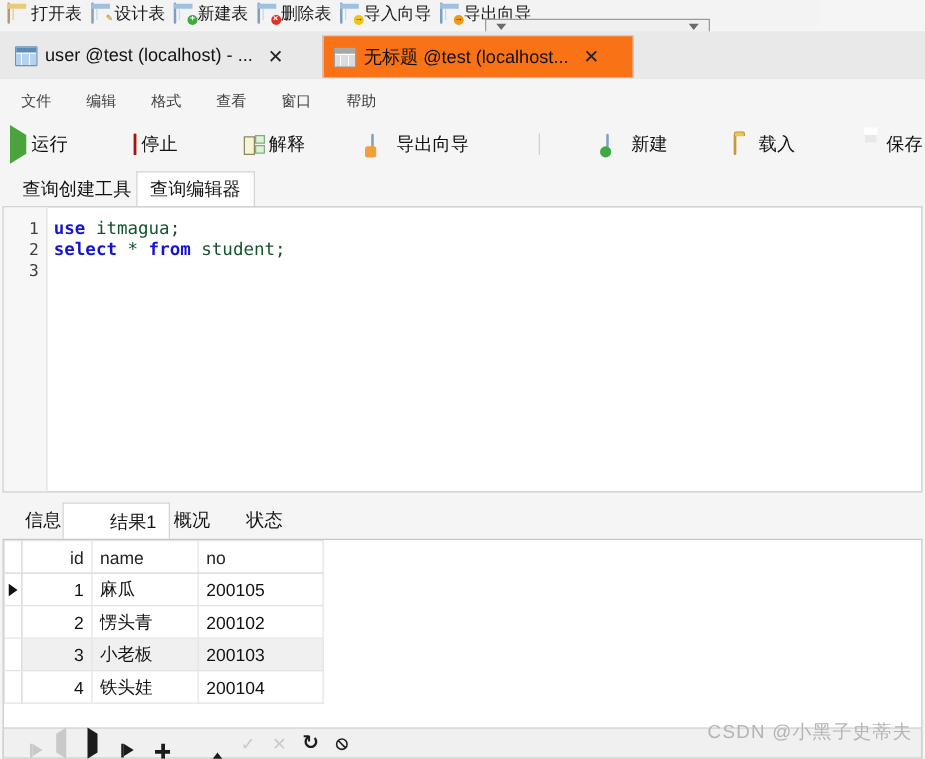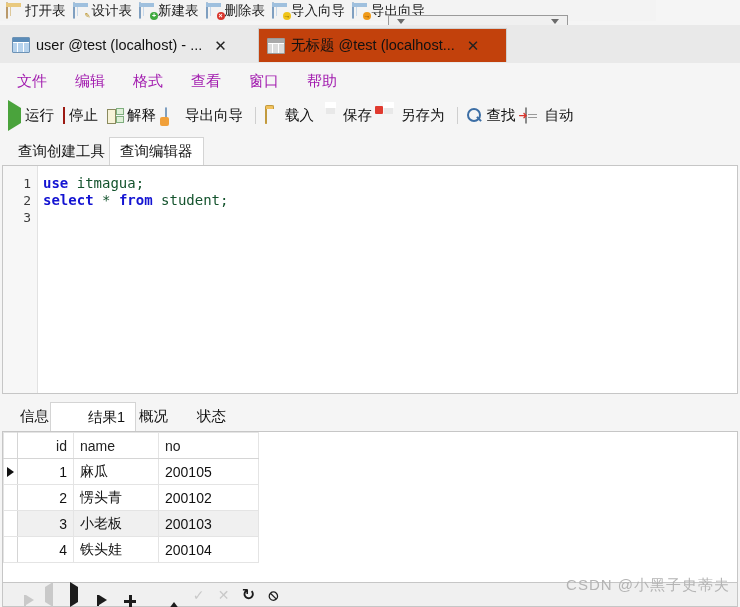--- a/index.html
+++ b/index.html
@@ -60,45 +60,45 @@
   .wintabs{
     position:absolute;left:0;top:25px;width:740px;height:38px;
     background:#e9e9e9;border-bottom:1px solid #c8c8c8;
   }
   .wintab{
     position:absolute;top:3px;height:34px;box-sizing:border-box;
     display:flex;align-items:center;padding:0 6px 0 8px;
     font-size:14.5px;color:#111;white-space:nowrap;
   }
   .wintab.inactive{background:#e9e9e9;}
-  .wintab.active{background:#c2410c;border-left:1px solid #cfcfcf;border-right:1px solid #cfcfcf;border-top:1px solid #cfcfcf;}
+  .wintab.active{background:#f97316;border-left:1px solid #cfcfcf;border-right:1px solid #cfcfcf;border-top:1px solid #cfcfcf;}
   .wintab .tlabel{margin:0 10px 0 6px;}
   .wintab .tclose{font-size:15px;color:#222;font-weight:bold;line-height:1;padding:0 2px;cursor:pointer;}
   .tab-ic{width:16px;height:14px;border:1px solid #6d93b6;background:#fff;position:relative;flex:none;border-radius:1px;}
   .tab-ic:before{content:"";position:absolute;left:0;top:0;right:0;height:4px;background:#5b8cb8;}
   .tab-ic:after{content:"";position:absolute;left:0;top:5px;right:0;bottom:0;
      background:
        linear-gradient(to right,#9dc3e6 0 4px,transparent 4px 5px,#9dc3e6 5px 10px,transparent 10px 11px,#9dc3e6 11px 16px);
      opacity:.75;}
   .tab-ic.grey{border-color:#9a9a9a;}
   .tab-ic.grey:before{background:#a9a9a9;}
   .tab-ic.grey:after{background:
        linear-gradient(to right,#cfcfcf 0 4px,transparent 4px 5px,#cfcfcf 5px 10px,transparent 10px 11px,#cfcfcf 11px 16px);}
 
   
   .menubar{
     position:absolute;left:0;top:63px;width:740px;height:36px;background:#f5f5f5;
     display:flex;align-items:center;
   }
-  .menu-item{font-size:15px;color:#a21caf;padding:0 11px;margin-left:6px;cursor:default;}
+  .menu-item{font-size:12px;color:#404040;padding:0 11px;margin-left:6px;cursor:default;}
 
   
   .maintoolbar{
     position:absolute;left:0;top:99px;width:740px;height:33px;background:#f5f5f5;
-    display:flex;align-items:center;border-bottom:1px solid #d2d2d2;overflow:hidden;
+    display:flex;align-items:center;border-bottom:1px solid #d2d2d2;overflow:hidden;gap:44px;
   }
   .mt-item{display:flex;align-items:center;height:33px;padding:0 6px 0 3px;white-space:nowrap;cursor:default;}
   .mt-item .lbl{font-size:14.5px;color:#111;margin-left:4px;}
 
   .ic-play{width:0;height:0;border-top:8px solid transparent;border-bottom:8px solid transparent;border-left:13px solid #4aa33c;}
   .ic-stop{width:15px;height:15px;background:#d42d23;border:1px solid #9c1a13;}
   .ic-explain{width:16px;height:15px;position:relative;}
   .ic-explain:before{content:"";position:absolute;left:0;top:1px;width:7px;height:13px;border:1px solid #8a8a5e;background:#f7f3d8;}
   .ic-explain:after{content:"";position:absolute;left:9px;top:0px;width:6px;height:5px;
      border:1px solid #7fae7f;background:#dff0d8;box-shadow:0 8px 0 -1px #dff0d8, 0 8px 0 0 #7fae7f;}
@@ -296,20 +296,24 @@
       <span class="ic ic16"><span class="ic-explain"></span></span>
       <span class="lbl">解释</span>
     </div>
     <div class="mt-item">
       <span class="ic ic16"><span class="ic-wiz"></span></span>
       <span class="lbl">导出向导</span>
     </div>
 
     <span class="tb-sep"></span>
 
+    <div class="mt-item">
+      <span class="ic ic16"><span class="ic-newtbl"></span></span>
+      <span class="lbl">新建</span>
+    </div>
     <div class="mt-item">
       <span class="ic ic16"><span class="ic-folder"></span></span>
       <span class="lbl">载入</span>
     </div>
     <div class="mt-item">
       <span class="ic ic16"><span class="ic-save"></span></span>
       <span class="lbl">保存</span>
     </div>
     <div class="mt-item">
       <span class="ic ic16"><span class="ic-saveas"><span class="dot"></span></span></span>

